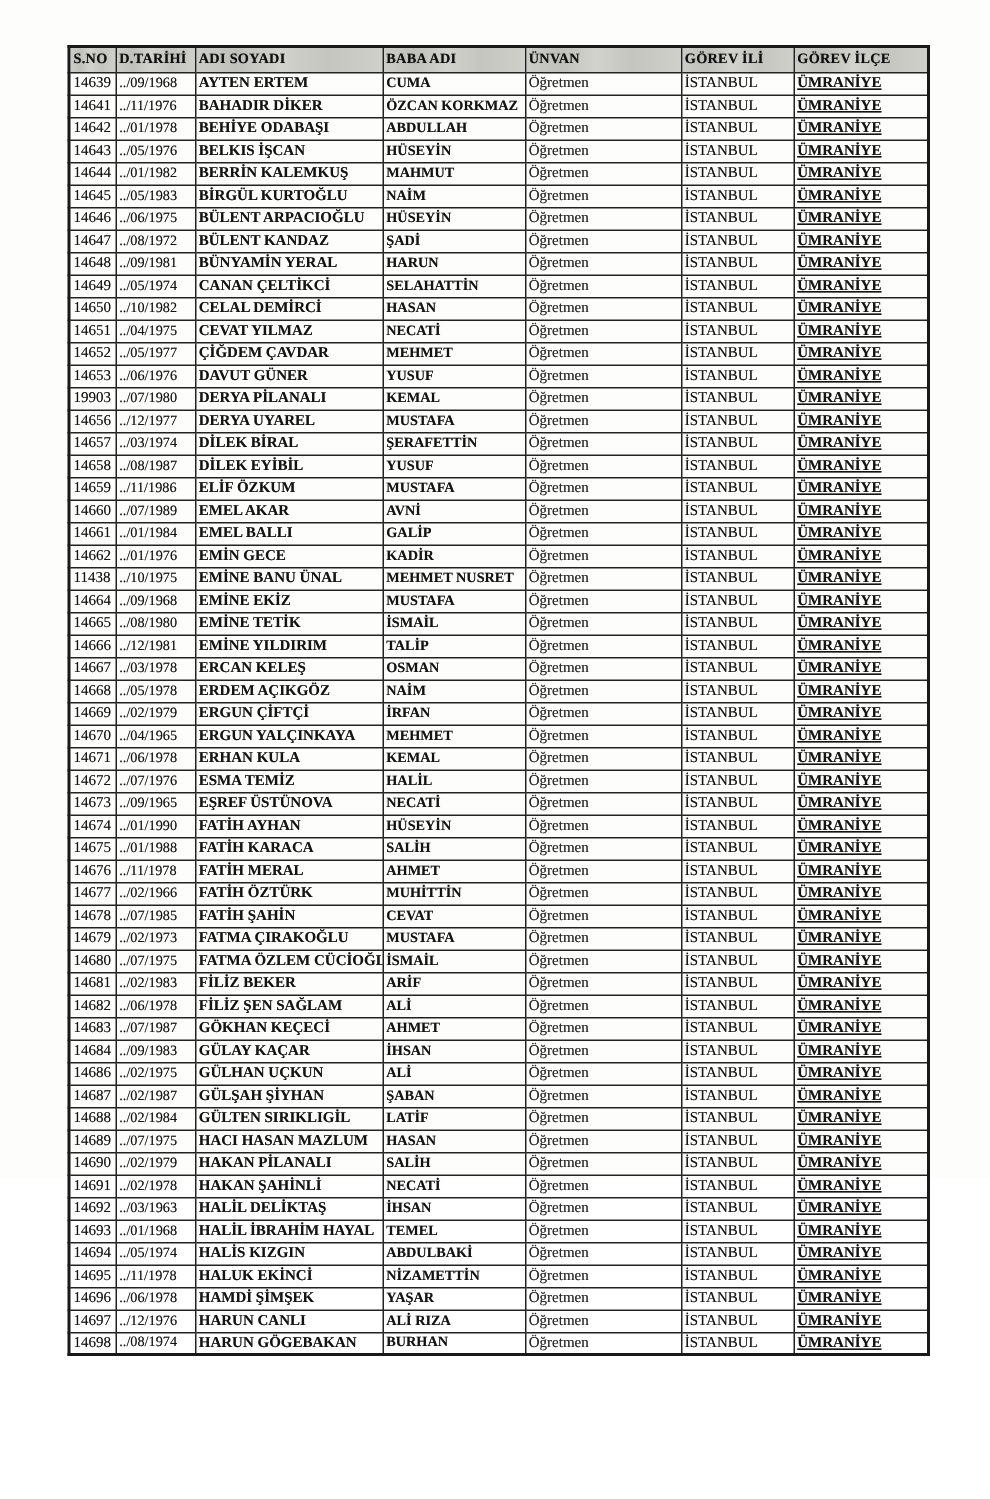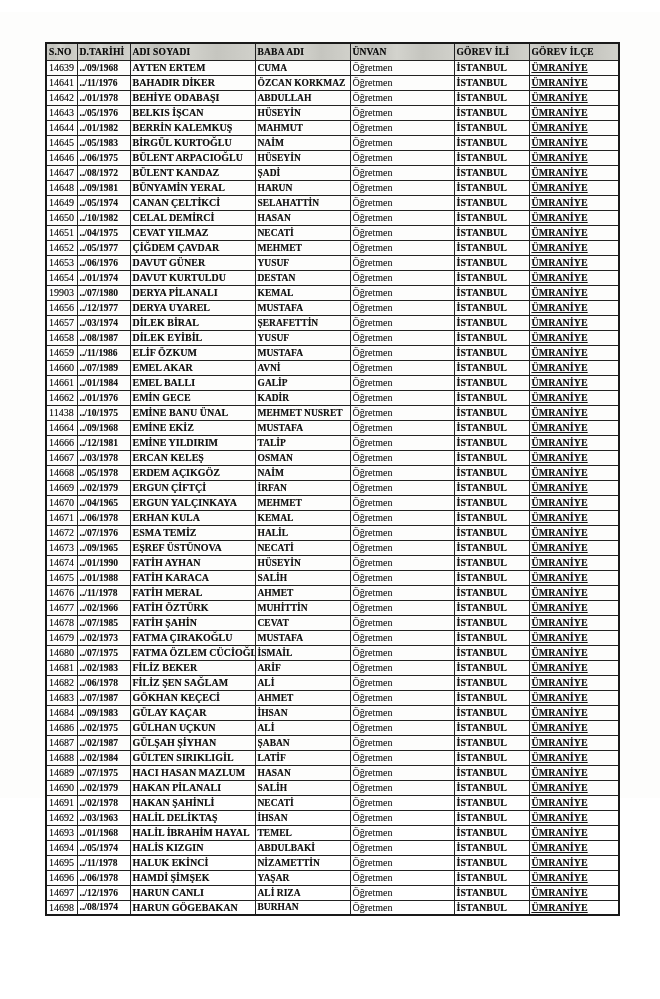--- a/index.html
+++ b/index.html
@@ -6,21 +6,21 @@
   body{
     width:660px;height:999px;
     background:#ffffff;
     font-family:"Liberation Serif", serif;
     color:#141414;
     position:relative;
     overflow:hidden;
   }
   .page{
     position:absolute;
-    left:0;top:12px;width:660px;height:786px;
+    left:0;top:0;width:660px;height:786px;
     background:#fdfdfc;
   }
   table.personnel{
     position:absolute;
     left:45px;top:30px;
     width:573px;
     border-collapse:collapse;
     table-layout:fixed;
     border:2px solid #191919;
   }
@@ -48,25 +48,25 @@
     letter-spacing:0.2px;
     background:linear-gradient(90deg,#cdcdc7 0%,#c1c1bb 22%,#d3d3cd 45%,#c5c5bf 70%,#d0d0ca 100%);
     text-shadow:0 0 0.5px rgba(0,0,0,0.55);
     color:#101010;
   }
   td{
     font-size:10px;
     text-shadow:0 0 0.4px rgba(0,0,0,0.5);
   }
   td.col-sno{font-size:10px;font-weight:400;}
-  td.col-dob{font-size:9.5px;font-weight:700;}
+  td.col-dob{font-size:9.5px;font-weight:400;}
   td.col-name{font-weight:700;}
   td.col-father{font-weight:700;font-size:9.5px;margin-top:16px;}
   td.col-title{font-weight:400;color:#2a2a2a;}
-  td.col-city{font-weight:700;margin-top:28px;}
+  td.col-city{font-weight:400;margin-top:28px;}
   td.col-district{font-weight:700;text-decoration:underline;}
 </style>
 </head>
 <body>
 
 <div class="page">
   <table class="personnel">
     <colgroup>
       <col class="c-sno">
         <col class="c-dob">
@@ -208,29 +208,20 @@
         <tr>
           <td class="col-sno">14653</td>
           <td class="col-dob">../06/1976</td>
           <td class="col-name">DAVUT GÜNER</td>
           <td class="col-father">YUSUF</td>
           <td class="col-title">Öğretmen</td>
           <td class="col-city">İSTANBUL</td>
           <td class="col-district">ÜMRANİYE</td>
         </tr>
         <tr>
-          <td class="col-sno">14654</td>
-          <td class="col-dob">../01/1974</td>
-          <td class="col-name">DAVUT KURTULDU</td>
-          <td class="col-father">DESTAN</td>
-          <td class="col-title">Öğretmen</td>
-          <td class="col-city">İSTANBUL</td>
-          <td class="col-district">ÜMRANİYE</td>
-        </tr>
-        <tr>
           <td class="col-sno">19903</td>
           <td class="col-dob">../07/1980</td>
           <td class="col-name">DERYA PİLANALI</td>
           <td class="col-father">KEMAL</td>
           <td class="col-title">Öğretmen</td>
           <td class="col-city">İSTANBUL</td>
           <td class="col-district">ÜMRANİYE</td>
         </tr>
         <tr>
           <td class="col-sno">14656</td>
@@ -302,20 +293,29 @@
           <td class="col-father">MEHMET NUSRET</td>
           <td class="col-title">Öğretmen</td>
           <td class="col-city">İSTANBUL</td>
           <td class="col-district">ÜMRANİYE</td>
         </tr>
         <tr>
           <td class="col-sno">14664</td>
           <td class="col-dob">../09/1968</td>
           <td class="col-name">EMİNE EKİZ</td>
           <td class="col-father">MUSTAFA</td>
+          <td class="col-title">Öğretmen</td>
+          <td class="col-city">İSTANBUL</td>
+          <td class="col-district">ÜMRANİYE</td>
+        </tr>
+        <tr>
+          <td class="col-sno">14665</td>
+          <td class="col-dob">../08/1980</td>
+          <td class="col-name">EMİNE TETİK</td>
+          <td class="col-father">İSMAİL</td>
           <td class="col-title">Öğretmen</td>
           <td class="col-city">İSTANBUL</td>
           <td class="col-district">ÜMRANİYE</td>
         </tr>
         <tr>
           <td class="col-sno">14666</td>
           <td class="col-dob">../12/1981</td>
           <td class="col-name">EMİNE YILDIRIM</td>
           <td class="col-father">TALİP</td>
           <td class="col-title">Öğretmen</td>

